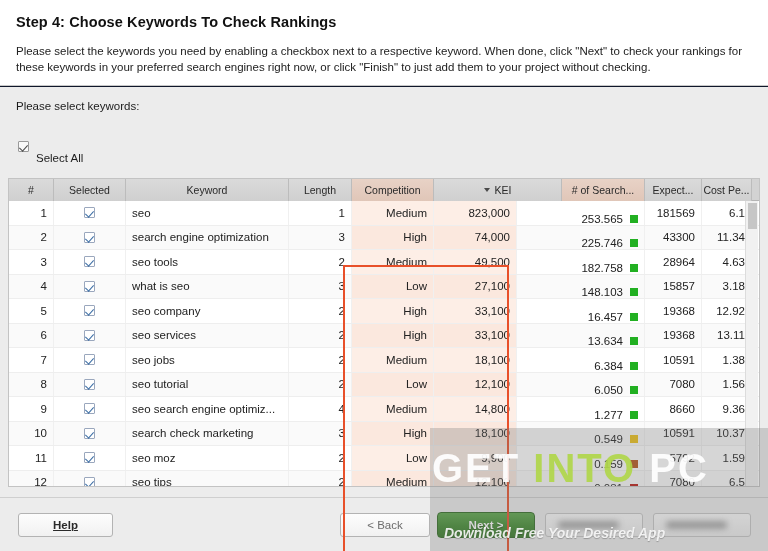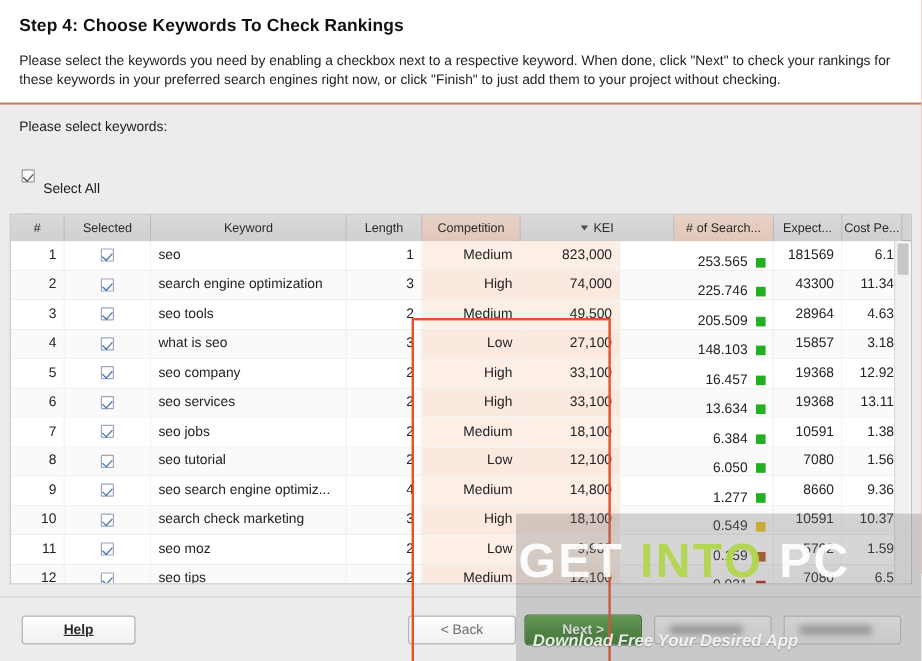--- a/index.html
+++ b/index.html
@@ -3,21 +3,21 @@
 <meta charset="utf-8">
 <style>
   html,body{margin:0;padding:0;}
   body{
     width:768px;height:551px;overflow:hidden;
     font-family:"Liberation Sans", sans-serif;
     background:#ffffff;
     color:#1a1a1a;
     -webkit-font-smoothing:antialiased;
   }
-  .wizard{position:relative;width:768px;height:478px;background:#c2410c;}
+  .wizard{position:relative;width:768px;height:478px;background:#0f172a;}
 
   
   .header{
     position:absolute;left:0;top:0;width:768px;height:86px;
     background:#ffffff;
     border-bottom:1px solid #c8c8c8;
     box-sizing:border-box;
   }
   .header-title{
     position:absolute;left:16px;top:14px;
@@ -292,21 +292,21 @@
             <div class="c w-num num">3</div>
             <div class="c w-sel ctr">
               <span class="rowchk"></span>
             </div>
             <div class="c w-kw">seo tools</div>
             <div class="c w-len num">2</div>
             <div class="c w-comp num hl">Medium</div>
             <div class="c w-srch num hl">49,500</div>
             <div class="c w-kei">
               <span class="kei-cell">
-                <span class="kei-val">205.509</span>
+                <span class="kei-val">182.758</span>
                 <span class="kei-dot" style="background: rgb(34, 176, 34);"></span>
               </span>
             </div>
             <div class="c w-exp num">28964</div>
             <div class="c w-cost num">4.63</div>
           </div>
           <div class="row alt">
             <div class="c w-num num">4</div>
             <div class="c w-sel ctr">
               <span class="rowchk"></span>

